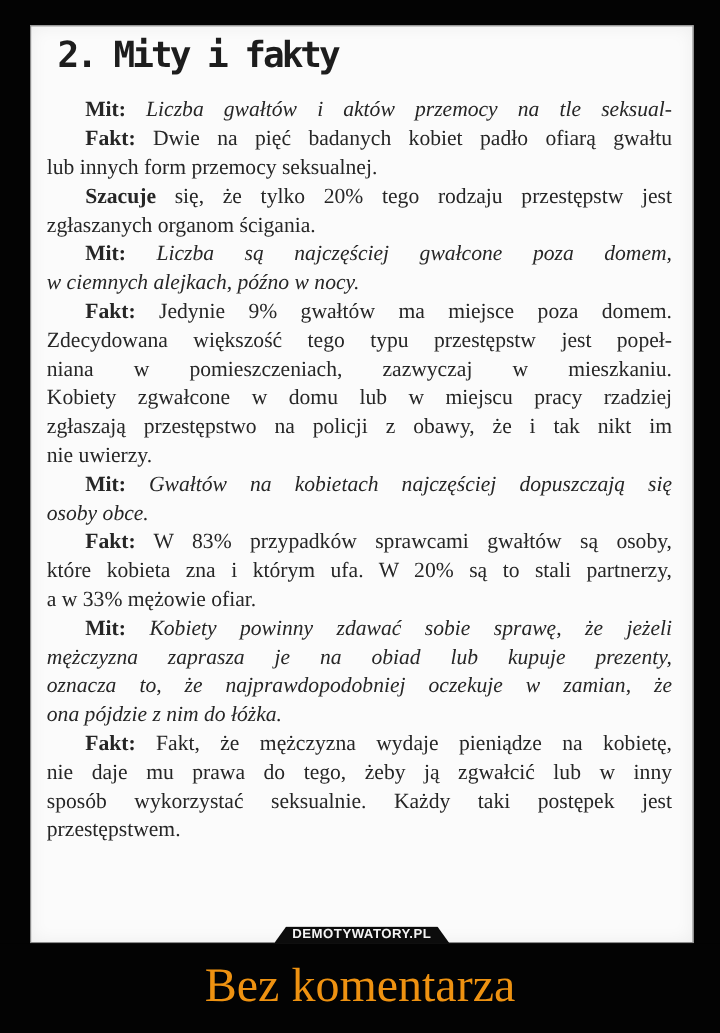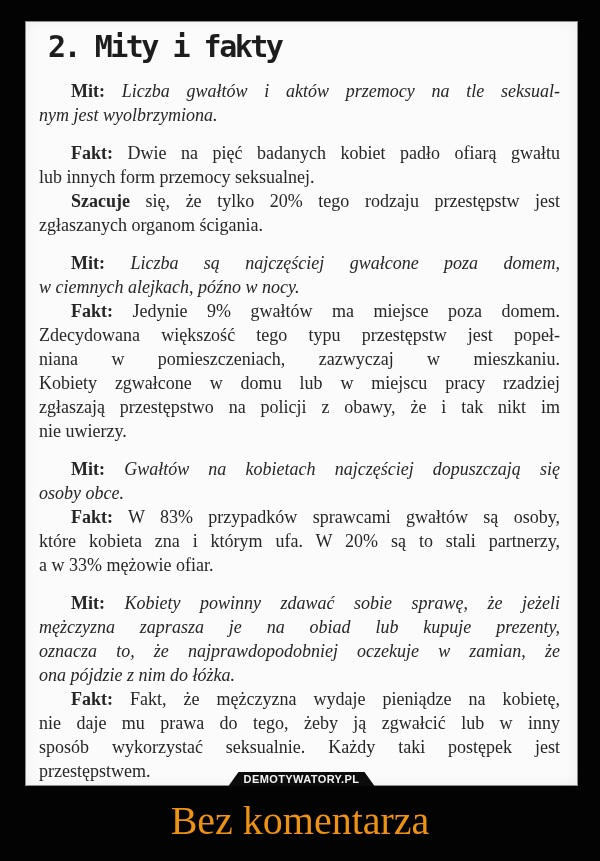--- a/index.html
+++ b/index.html
@@ -33,21 +33,21 @@
   .chapter-title {
     font-family: "DejaVu Sans Mono", monospace;
     font-weight: bold;
     font-size: 30px;
     line-height: 29px;
     letter-spacing: -2.5px;
     color: #1d1d1d;
     margin: 0 0 18px 9px;
   }
   .para { margin: 0; }
-  .para.gap { margin-top: 14px; }
+  .para.gap { }
   .line {
     text-align: justify;
     text-align-last: justify;
     white-space: normal;
   }
   .line.last { text-align-last: left; }
   .line.first { text-indent: 32px; }
   .para-label { font-weight: bold; font-style: normal; }
   .para.myth .line-text { font-style: italic; }
   
@@ -88,21 +88,20 @@
 <body>
 
 <div class="frame">
 
   <div class="page">
     <div class="page-body" id="pageBody">
       <h1 class="chapter-title">2. Mity i fakty</h1>
 
     <div class="para gap myth">
           <div class="line first"><span class="para-label">Mit:</span><span class="line-text"> Liczba gwałtów i aktów przemocy na tle seksual-</span></div>
-          <div class="line last"><span class="line-text">nym jest wyolbrzymiona.</span></div>
         </div>
         <div class="para gap">
           <div class="line first"><span class="para-label">Fakt:</span><span class="line-text"> Dwie na pięć badanych kobiet padło ofiarą gwałtu</span></div>
           <div class="line last"><span class="line-text">lub innych form przemocy seksualnej.</span></div>
         </div>
         <div class="para">
           <div class="line first"><span class="para-label">Szacuje</span><span class="line-text"> się, że tylko 20% tego rodzaju przestępstw jest</span></div>
           <div class="line last"><span class="line-text">zgłaszanych organom ścigania.</span></div>
         </div>
         <div class="para gap myth">

